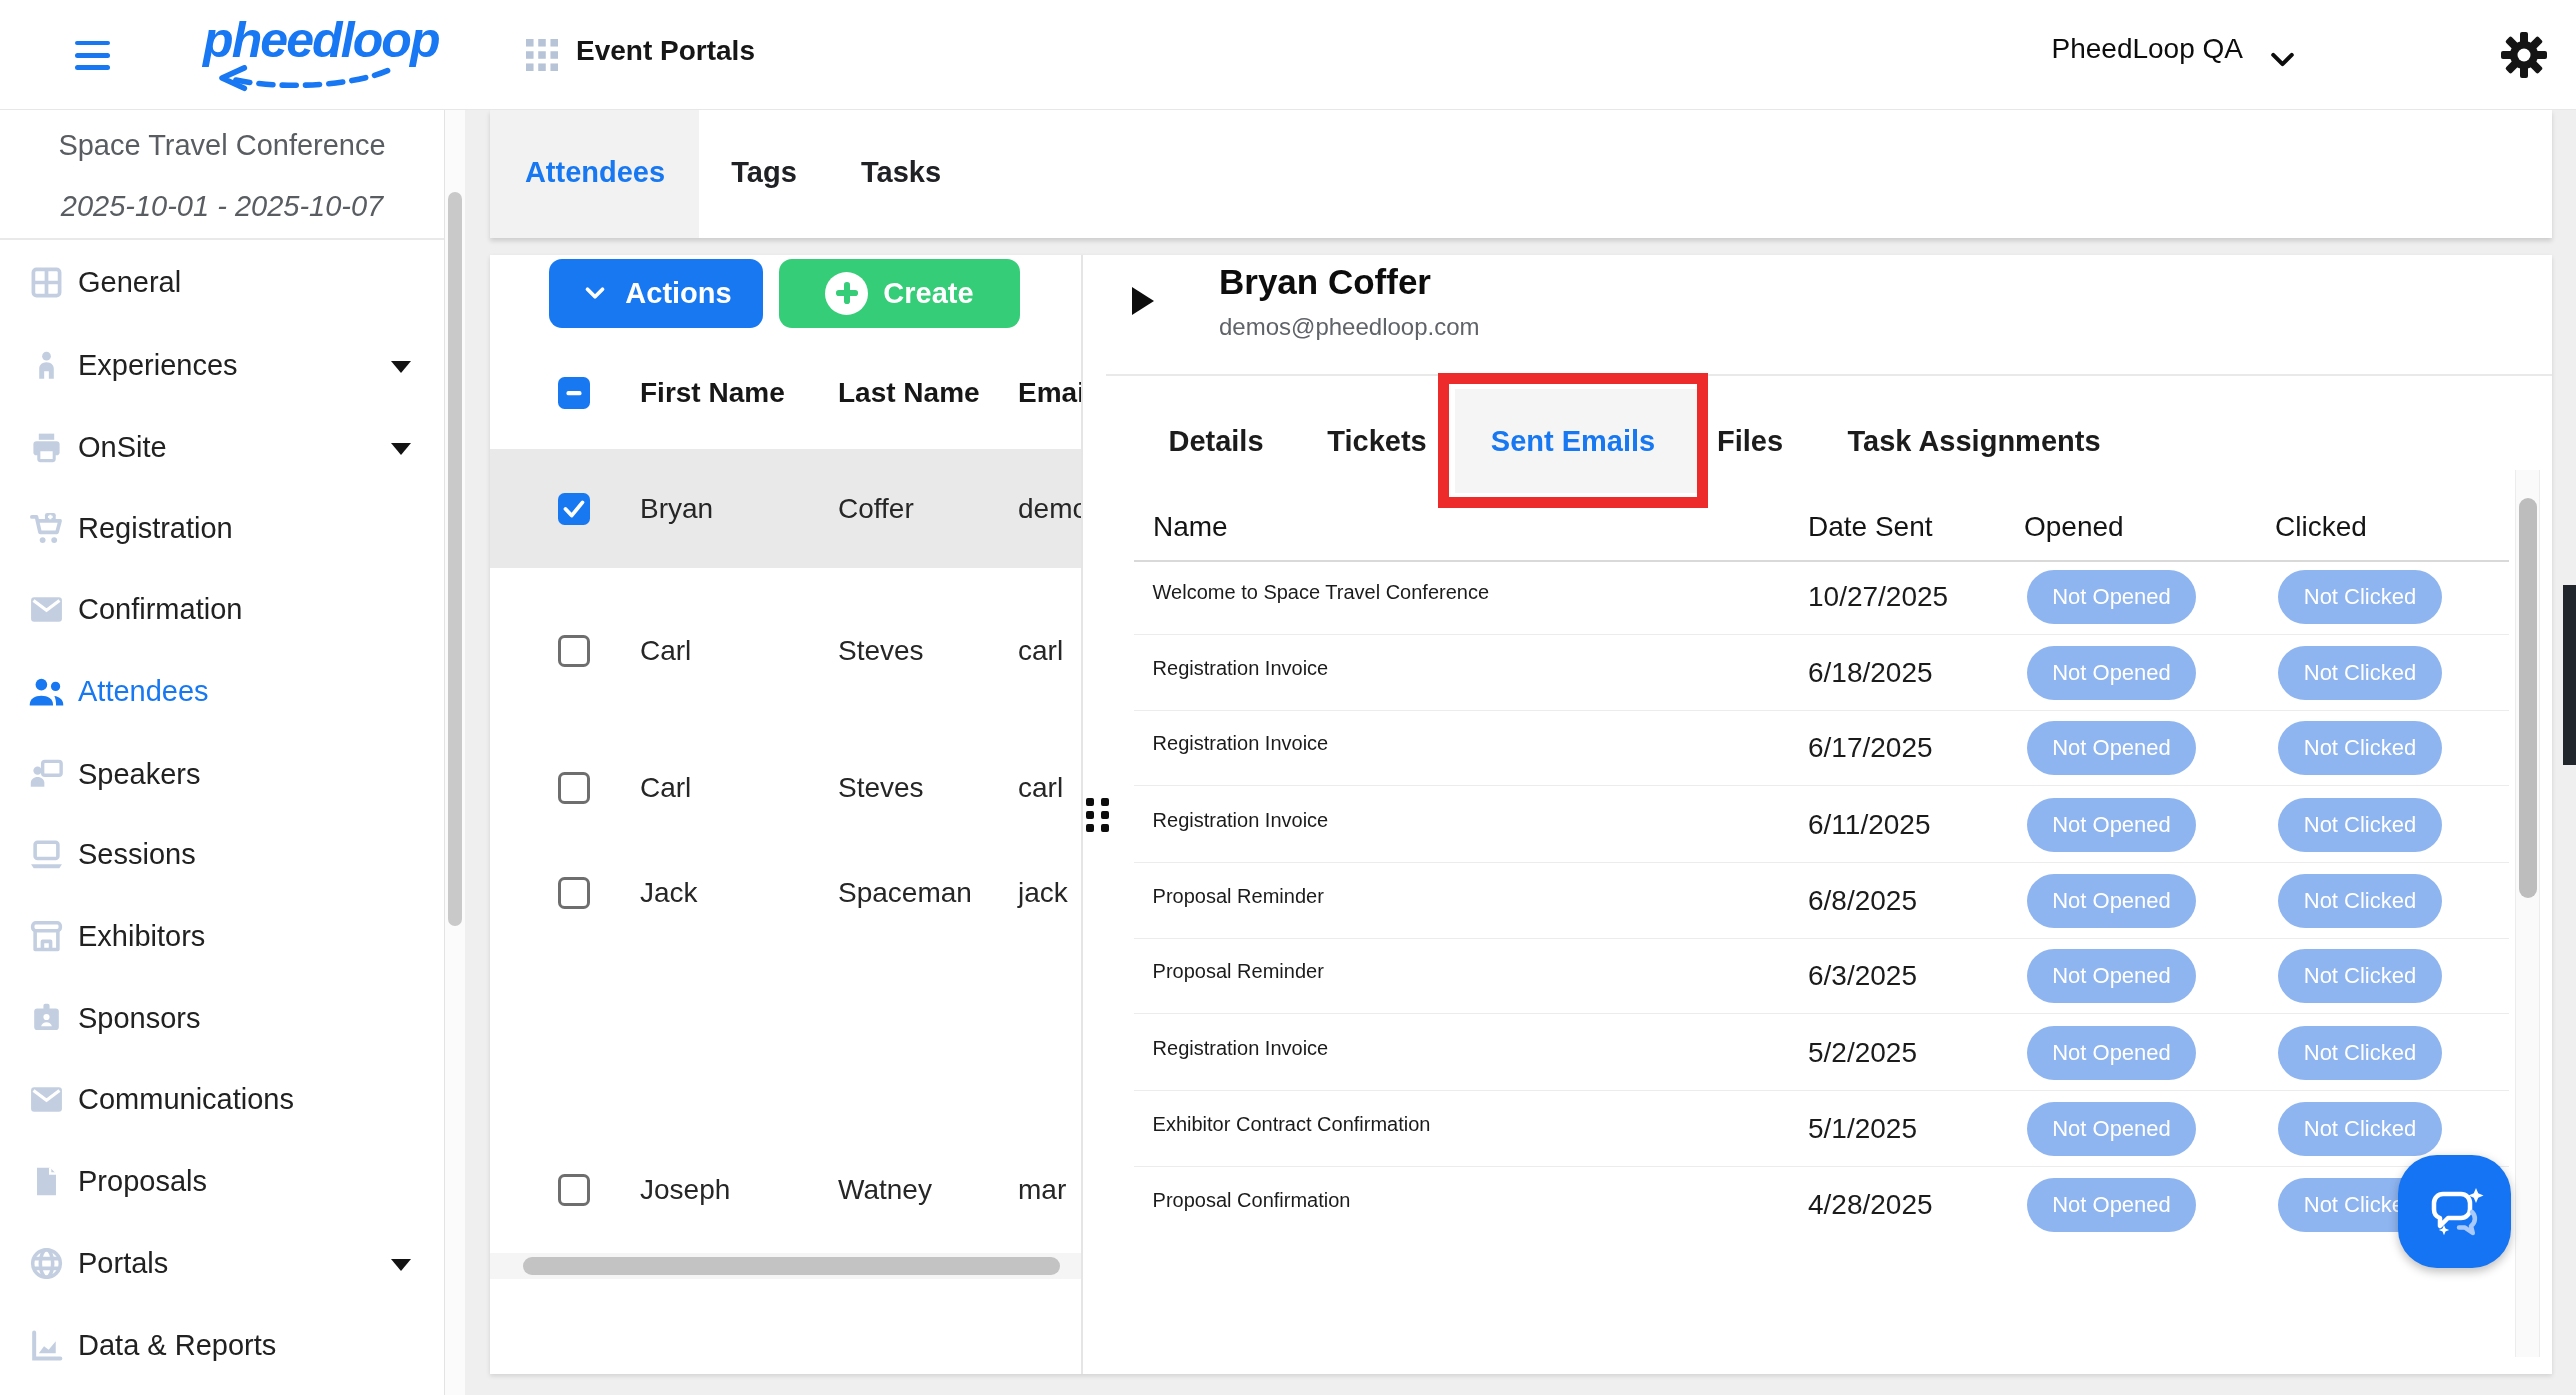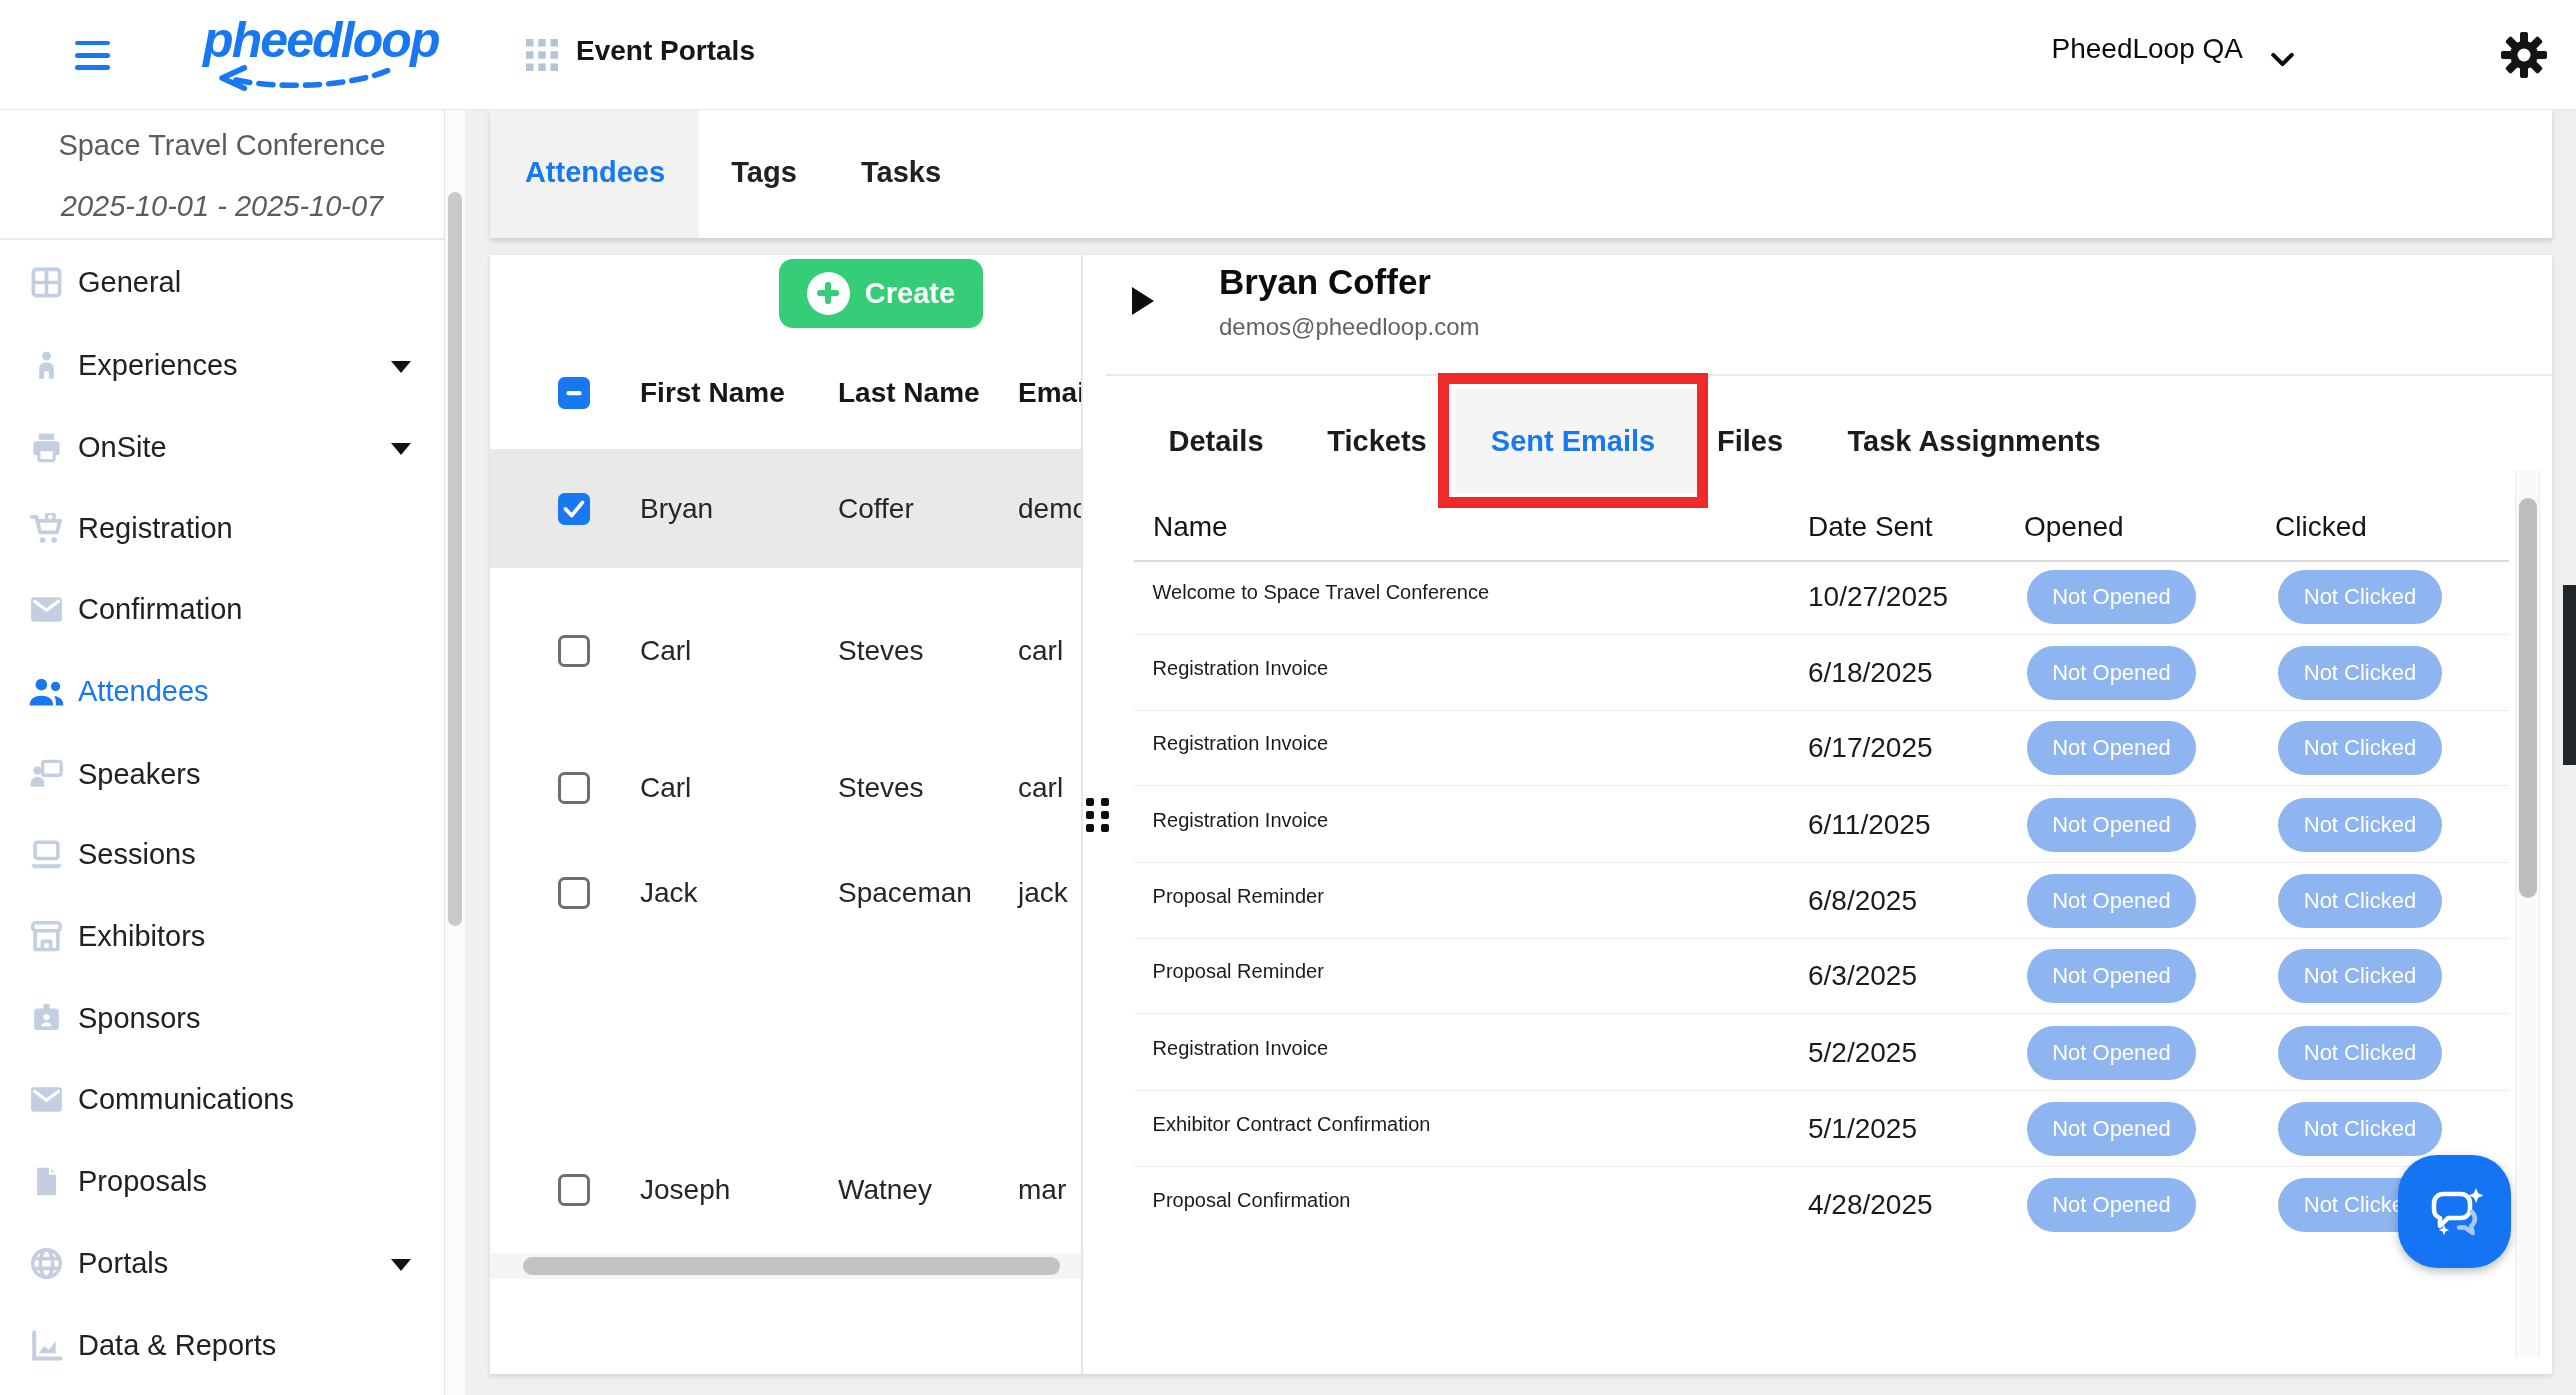--- a/index.html
+++ b/index.html
@@ -44,21 +44,21 @@
   .top-tab { position:absolute; top:46px; transform:translateX(-50%); font-size:29px; font-weight:600; color:#202124; cursor:pointer; white-space:nowrap; }
   .top-tab.active { color:#1778f2; }
 
   
   .card { position:absolute; left:490px; top:255px; width:2062px; height:1119px; background:#fff; box-shadow:0 1.9px 4.6px rgba(0,0,0,0.12); z-index:10; }
 
   
   .list-panel { position:absolute; left:0; top:0; width:591px; height:1119px; overflow:hidden; }
   .btn { position:absolute; height:69px; border-radius:13px; display:flex; align-items:center; justify-content:center; gap:15px; color:#fff; font-size:29px; font-weight:600; cursor:pointer; border:none; }
   .btn-actions { left:59px; top:3.7px; width:214px; background:#1778f2; }
-  .btn-create { left:289px; top:3.7px; width:204px; background:#35cd77;border-radius:14px; }
+  .btn-create { left:289px; top:3.7px; width:241px; background:#35cd77; }
   .plus-circle { width:43px; height:43px; border-radius:50%; background:#fff; position:relative; }
   .plus-circle::before, .plus-circle::after { content:""; position:absolute; background:#35cd77; }
   .plus-circle::before { left:10.2px; top:18.6px; width:22px; height:5.6px; border-radius:2.8px; }
   .plus-circle::after { left:18.6px; top:10.2px; width:5.6px; height:22px; border-radius:2.8px; }
   .checkbox { position:absolute; width:32px; height:32px; border-radius:6.5px; cursor:pointer; }
   .checkbox.unchecked { border:3.7px solid #6e6e6e; background:#fff; }
   .checkbox.checked, .checkbox.indeterminate { background:#1778f2; }
   .checkbox svg { position:absolute; left:0; top:0; }
   .list-header-label { position:absolute; font-size:28px; font-weight:600; color:#171717; white-space:nowrap; }
   .sel-band { position:absolute; left:0; top:194px; width:591px; height:119px; background:#e9e9e9; }
@@ -326,20 +326,26 @@
 <div class="tabstrip">
   <div class="active-bg"></div>
   <span class="top-tab active" style="left:105px">Attendees</span>
   <span class="top-tab" style="left:274px">Tags</span>
   <span class="top-tab" style="left:411px">Tasks</span>
 </div>
 
 <div class="card">
 
   <div class="list-panel">
+    <button class="btn btn-actions">
+      <svg width="30" height="30" viewBox="0 0 24 24">
+          <path d="M6 9l6 6 6-6" stroke="#fff" stroke-width="3" fill="none" stroke-linecap="round" stroke-linejoin="round"></path>
+        </svg>
+      <span>Actions</span>
+    </button>
     <button class="btn btn-create">
       <span class="plus-circle"></span>
       <span>Create</span>
     </button>
 
     <div class="checkbox indeterminate" style="left:68px; top:122px;">
       <svg width="32" height="32" viewBox="0 0 34 34">
           <rect x="9" y="15" width="16" height="4.5" rx="2" fill="#fff"></rect>
         </svg>
     </div>

